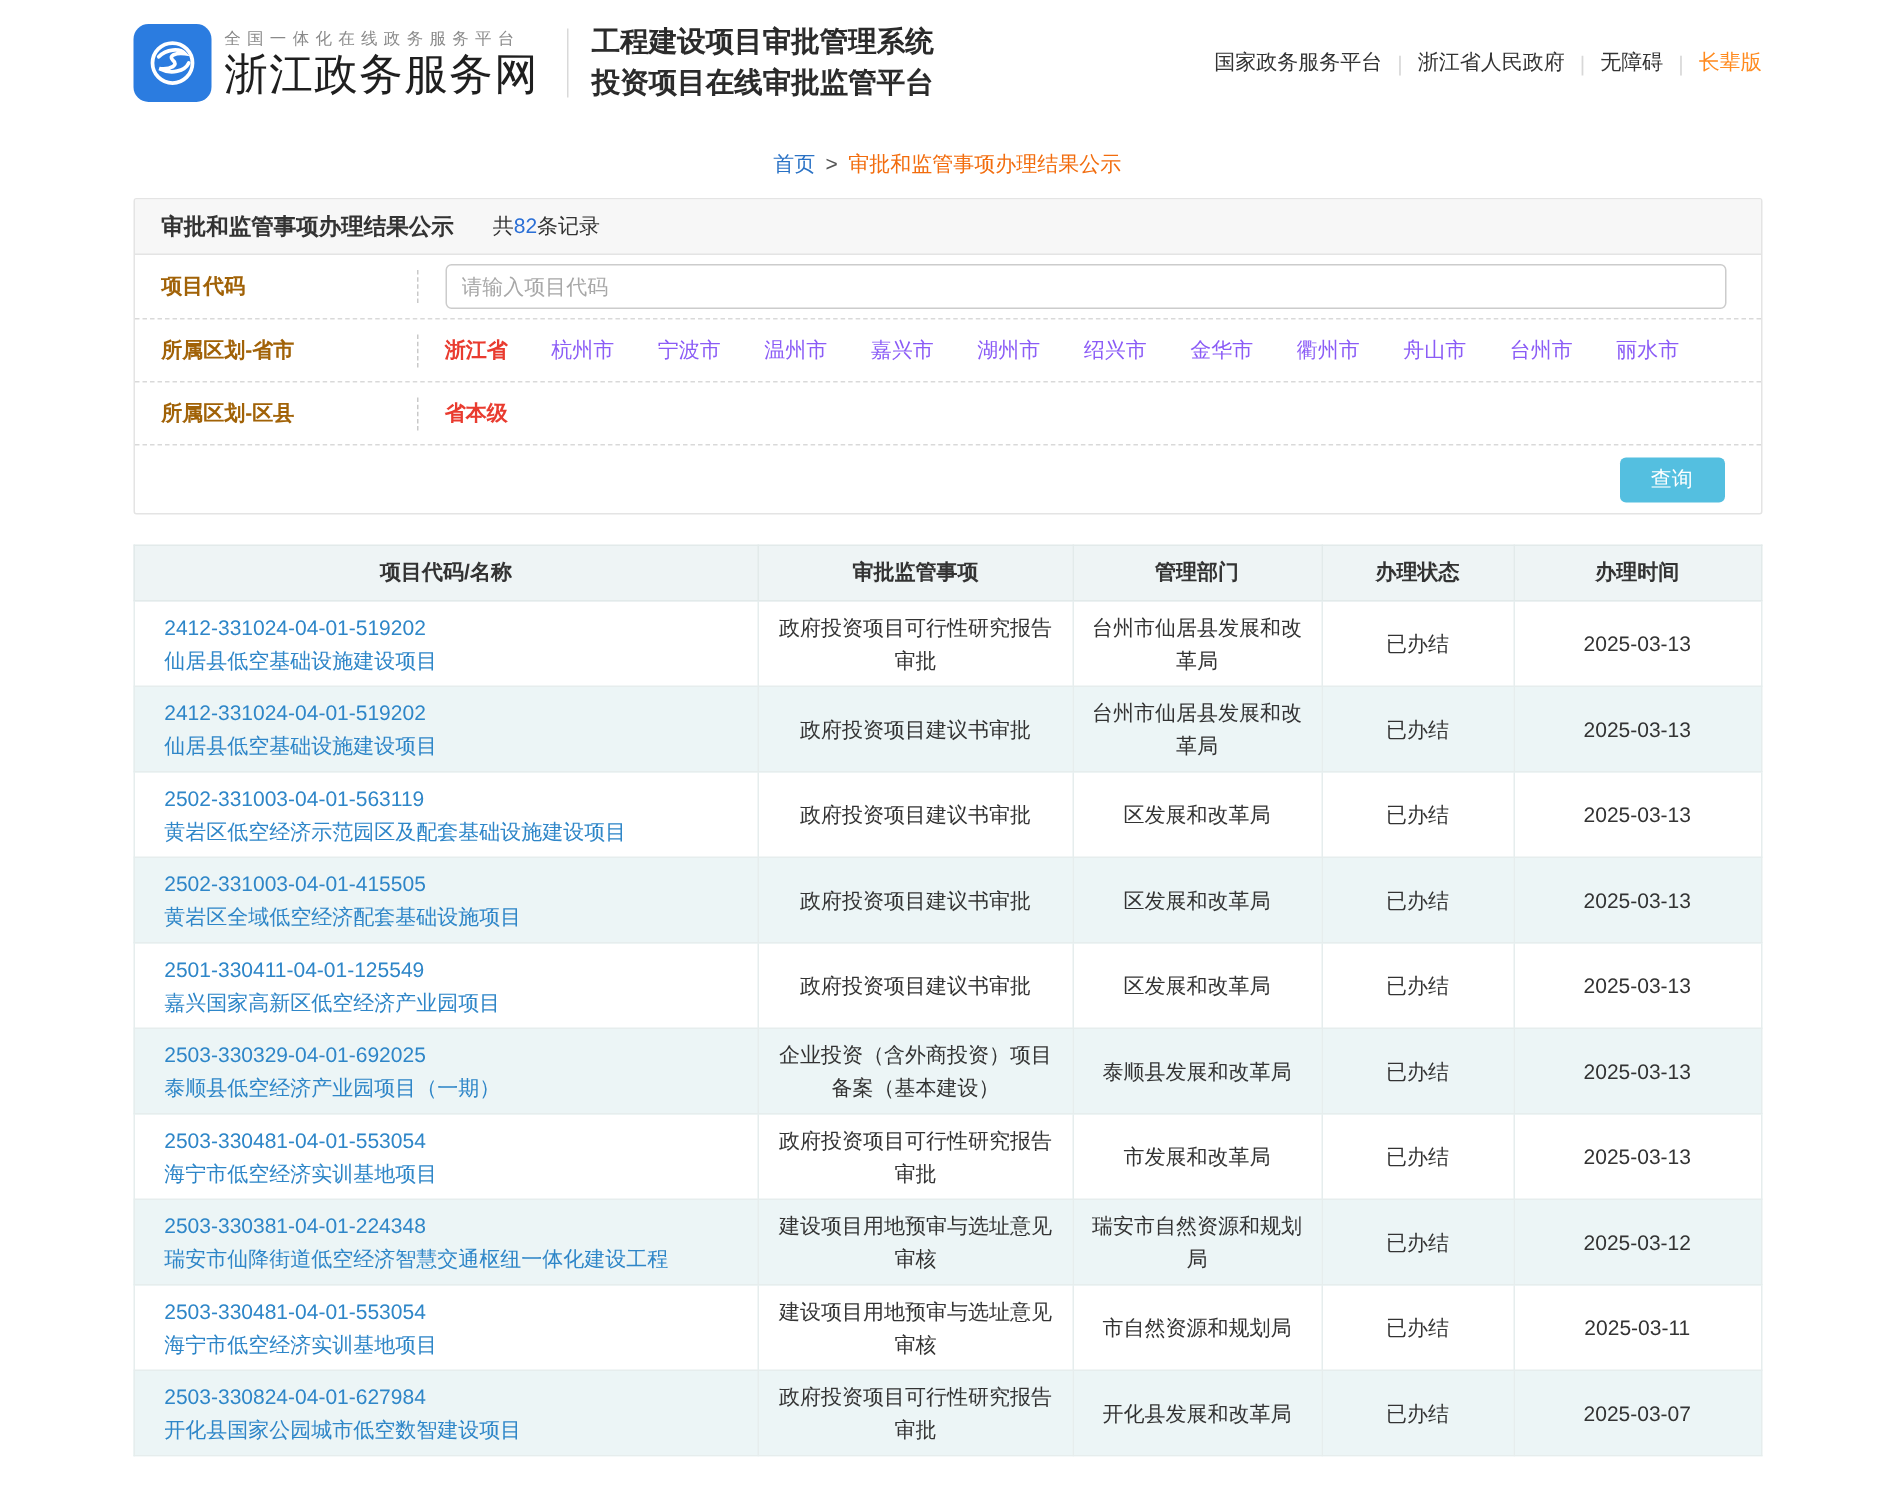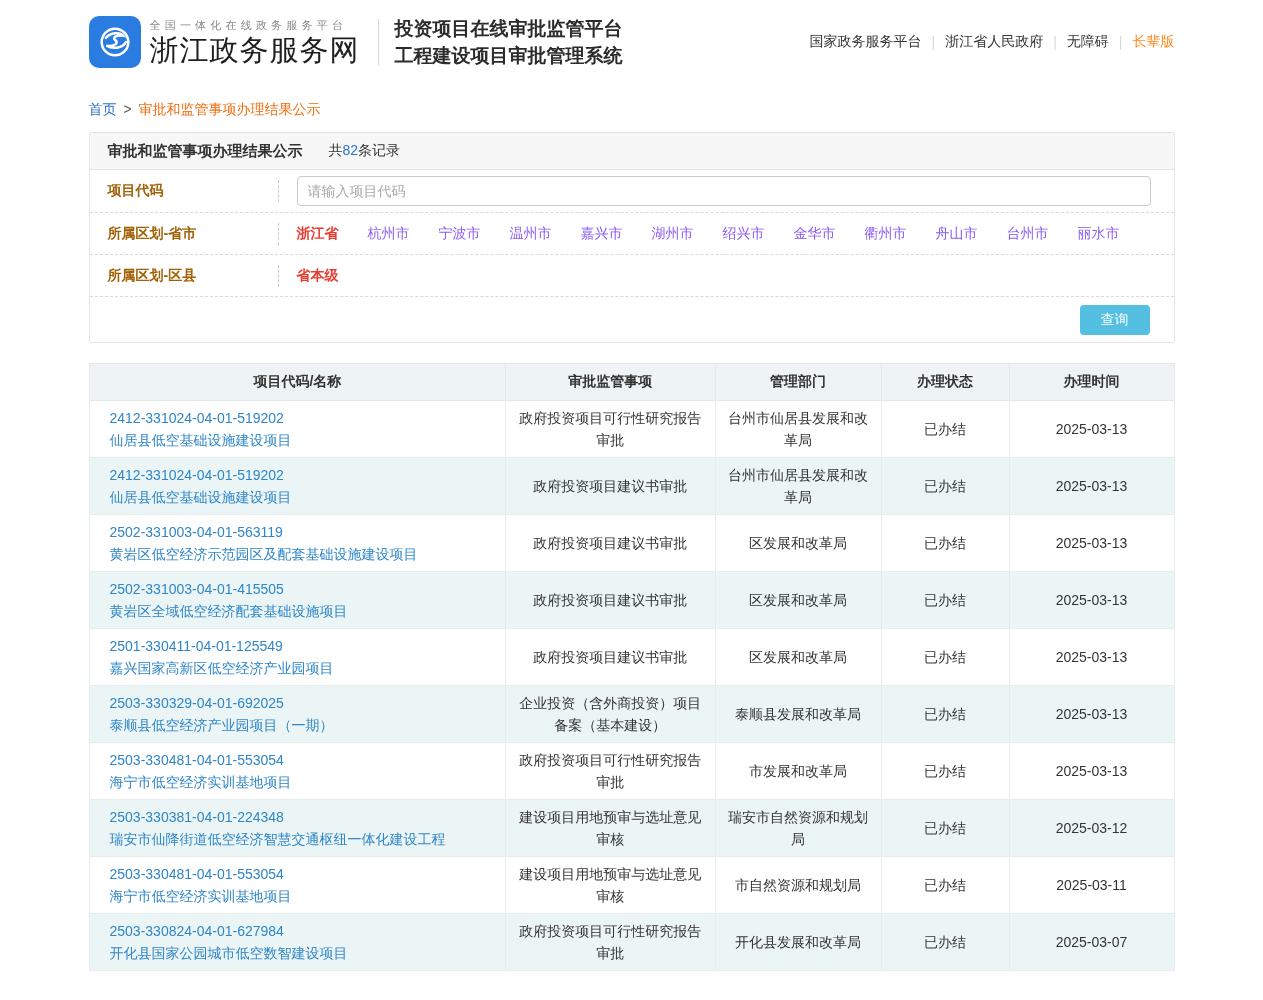--- a/index.html
+++ b/index.html
@@ -31,21 +31,21 @@
   .v-divider { width:1px; height:46px; background:#d9d9d9; margin:0 16px 0 18px; }
   .sys-title { font-size:19px; font-weight:bold; color:#2b2b2b; line-height:27px; white-space:nowrap; }
   .top-links { margin-left:auto; display:flex; align-items:center; font-size:14px; white-space:nowrap; }
   .top-link { color:#333; margin:0 10px; }
   .top-link.elder { color:#ff8a1e; margin-right:0; }
   .tl-sep { color:#d8d8d8; }
 
   
   .content { width:1086px; margin:0 auto; }
 
-  .breadcrumb { margin:17px 0 13px; font-size:14px; }
+  .breadcrumb { margin:17px 0 13px; font-size:14px;text-align:center; }
   .breadcrumb .bc-home { color:#2a72c5; }
   .breadcrumb .bc-sep { color:#555; margin:0 3px; }
   .breadcrumb .bc-current { color:#f26c0d; }
 
   
   .panel { background:#fff; border:1px solid #e4e4e4; border-radius:2px; }
   .panel-header {
     height:37px; display:flex; align-items:center; padding:0 18px;
     background:#f7f7f7; border-bottom:1px solid #e4e4e4;
   }
@@ -101,22 +101,22 @@
         <circle cx="24" cy="24" r="16" stroke="#ffffff" stroke-width="3"></circle>
         <path d="M13 19 C19 12.5, 30 12, 34 16.5 C27 15.5, 20 18, 24.5 22 C29 25.5, 23 29.5, 13.5 28.5 C23 33.5, 34 30.5, 37 24" stroke="#ffffff" stroke-width="3" stroke-linecap="round" fill="none"></path>
       </svg>
     </div>
     <div class="brand-text">
       <div class="brand-small">全国一体化在线政务服务平台</div>
       <div class="brand-big">浙江政务服务网</div>
     </div>
     <div class="v-divider"></div>
     <div class="sys-title">
+      <div>工程建设项目审批管理系统</div>
       <div>投资项目在线审批监管平台</div>
-      <div>工程建设项目审批管理系统</div>
     </div>
     <nav class="top-links" id="top-links">
         <a class="top-link">国家政务服务平台</a>
         <span class="tl-sep">|</span>
         <a class="top-link">浙江省人民政府</a>
         <span class="tl-sep">|</span>
         <a class="top-link">无障碍</a>
         <span class="tl-sep">|</span>
         <a class="top-link elder">长辈版</a>
       </nav>

